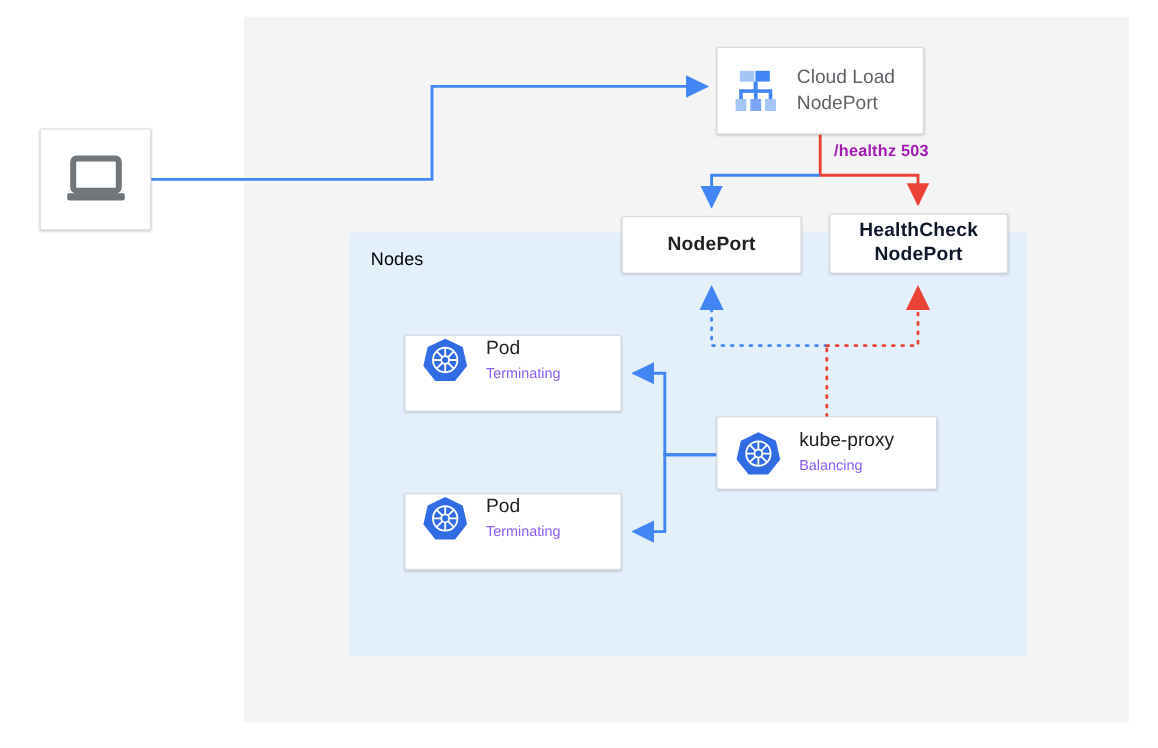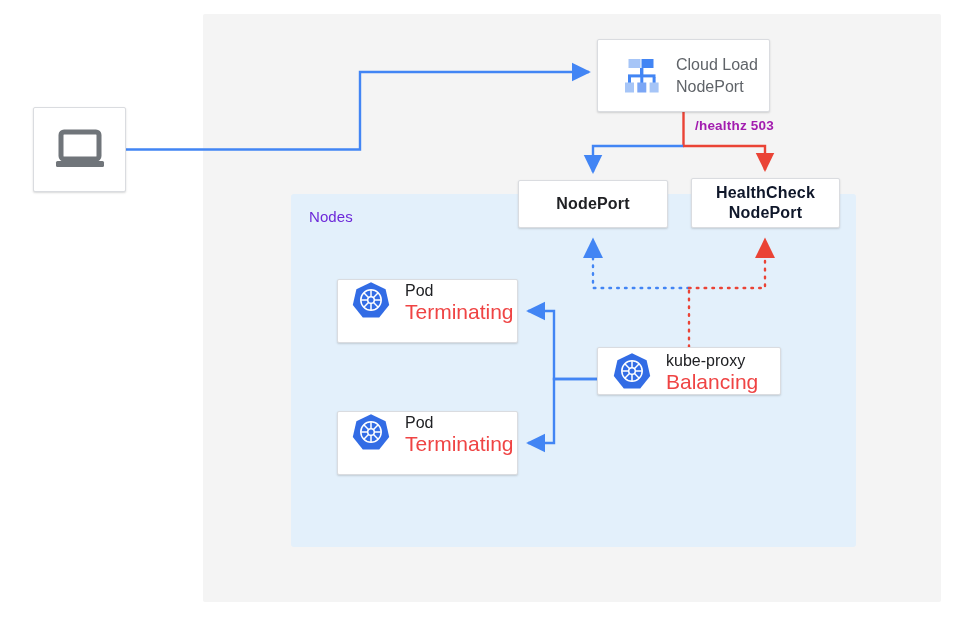--- a/index.html
+++ b/index.html
@@ -37,21 +37,21 @@
     width: 565px;
     height: 353px;
     background: #e3f0fb;
     border-radius: 3px;
   }
   .panel-nodes-label {
     position: absolute;
     left: 309px;
     top: 208px;
     font-size: 15px;
-    color: #6d28d9;
+    color: #000000;
     letter-spacing: .1px;
     white-space: nowrap;
   }
   
   .card {
     position: absolute;
     background: #ffffff;
     border: 1px solid #dadce0;
     border-radius: 2px;
     box-shadow: 0 1px 2px rgba(60,64,67,0.20);
@@ -61,21 +61,21 @@
   .card-laptop {
     left: 33px; top: 107px;
     width: 93px; height: 85px;
     display: flex; align-items: center; justify-content: center;
   }
   
   .card-clb {
     left: 597px; top: 39px;
     width: 173px; height: 73px;
     display: flex; align-items: center;
-    padding-left: 22px;
+    padding-left: 10px;
   }
   .clb-text {
     margin-left: 12px;
     font-size: 16px;
     color: #5f6368;
     line-height: 22px;
     white-space: nowrap;
   }
   
   .card-nodeport {
@@ -108,36 +108,36 @@
     left: 337px;
     width: 181px; height: 64px;
     display: flex; align-items: flex-start;
     padding-left: 13px;
   }
   .card-pod-1 { top: 279px; }
   .card-pod-2 { top: 411px; }
   
   .card-kp {
     left: 597px; top: 347px;
-    width: 184px; height: 48px;
+    width: 184px; height: 61px;
     display: flex; align-items: center;
     padding-left: 14px;
   }
   .node-text {
     margin-left: 14px;
     line-height: 21px;
   }
   .node-title {
     font-size: 16px;
     color: #202124;
     white-space: nowrap;
   }
   .node-sub {
-    font-size: 21px;
-    color: #ef4444;
+    font-size: 12px;
+    color: #8b5cf6;
     white-space: nowrap;
   }
   
   .healthz-label {
     position: absolute;
     left: 695px;
     top: 118px;
     font-size: 13.5px;
     font-weight: bold;
     color: #a21caf;

